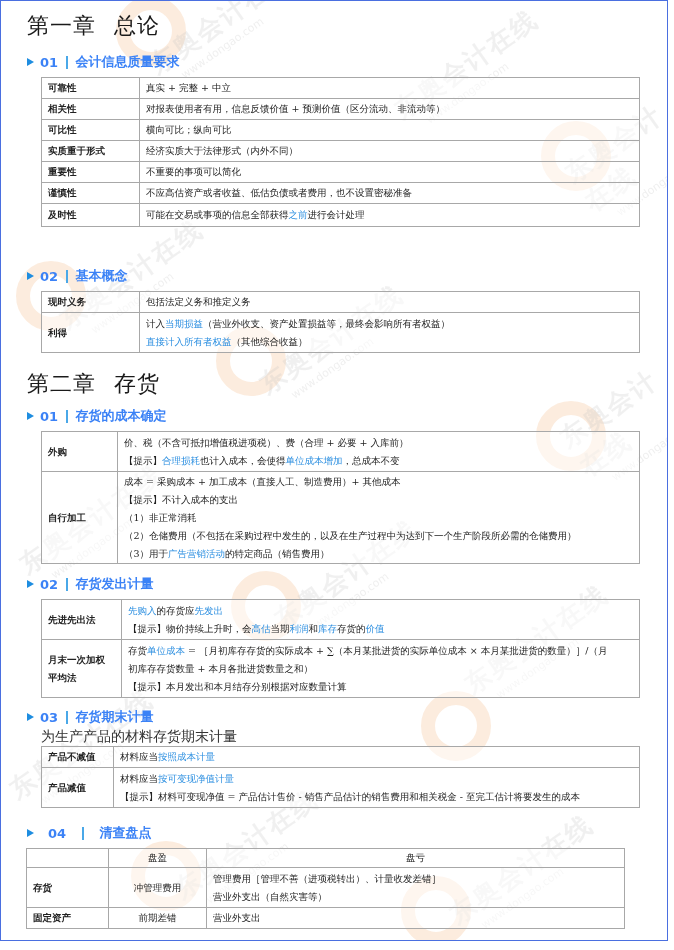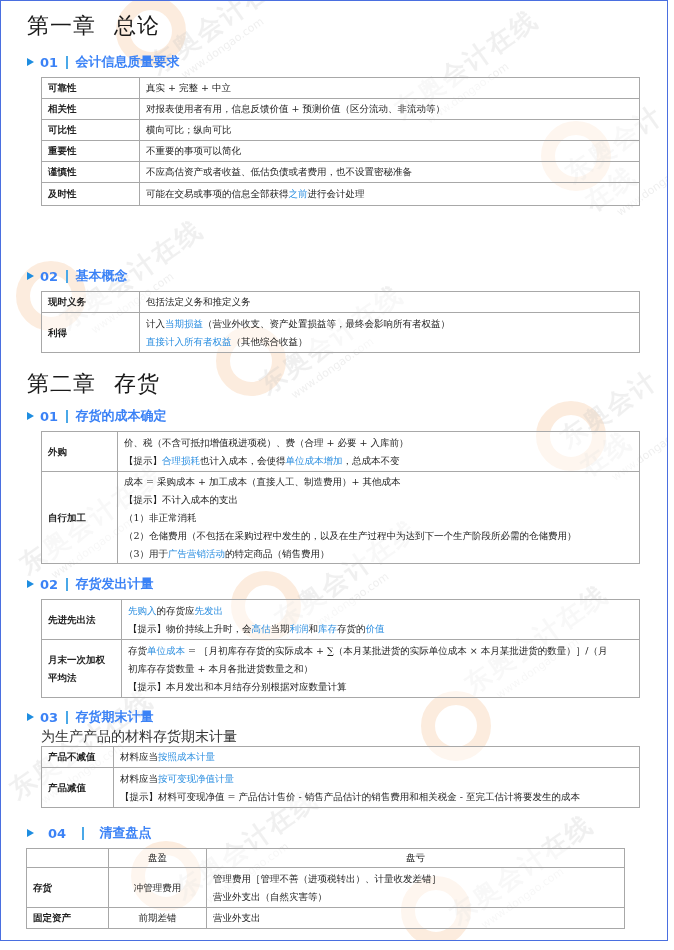--- a/index.html
+++ b/index.html
@@ -140,20 +140,24 @@
           </tr>
       <tr style="height:21px">
             <td class="lbl">相关性</td>
             <td>对报表使用者有用，信息反馈价值 + 预测价值（区分流动、非流动等）</td>
           </tr>
       <tr style="height:21px">
             <td class="lbl">可比性</td>
             <td>横向可比；纵向可比</td>
           </tr>
       <tr style="height:21px">
+            <td class="lbl">实质重于形式</td>
+            <td>经济实质大于法律形式（内外不同）</td>
+          </tr>
+      <tr style="height:21px">
             <td class="lbl">重要性</td>
             <td>不重要的事项可以简化</td>
           </tr>
       <tr style="height:21px">
             <td class="lbl">谨慎性</td>
             <td>不应高估资产或者收益、低估负债或者费用，也不设置密秘准备</td>
           </tr>
       <tr style="height:23px">
             <td class="lbl">及时性</td>
             <td><span>可能在交易或事项的信息全部获得</span><span class="hl">之前</span><span>进行会计处理</span></td>

